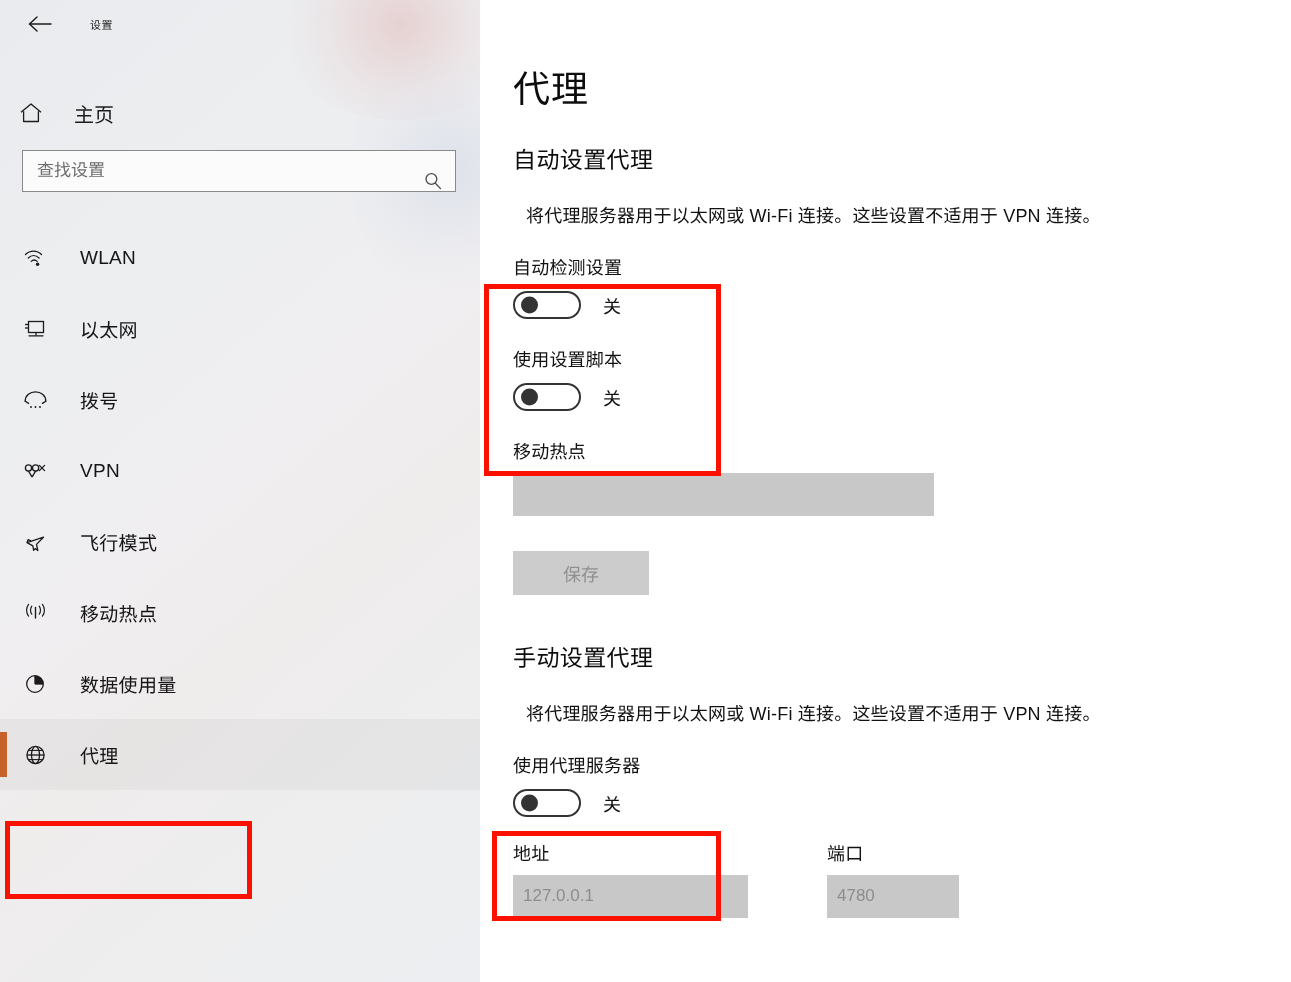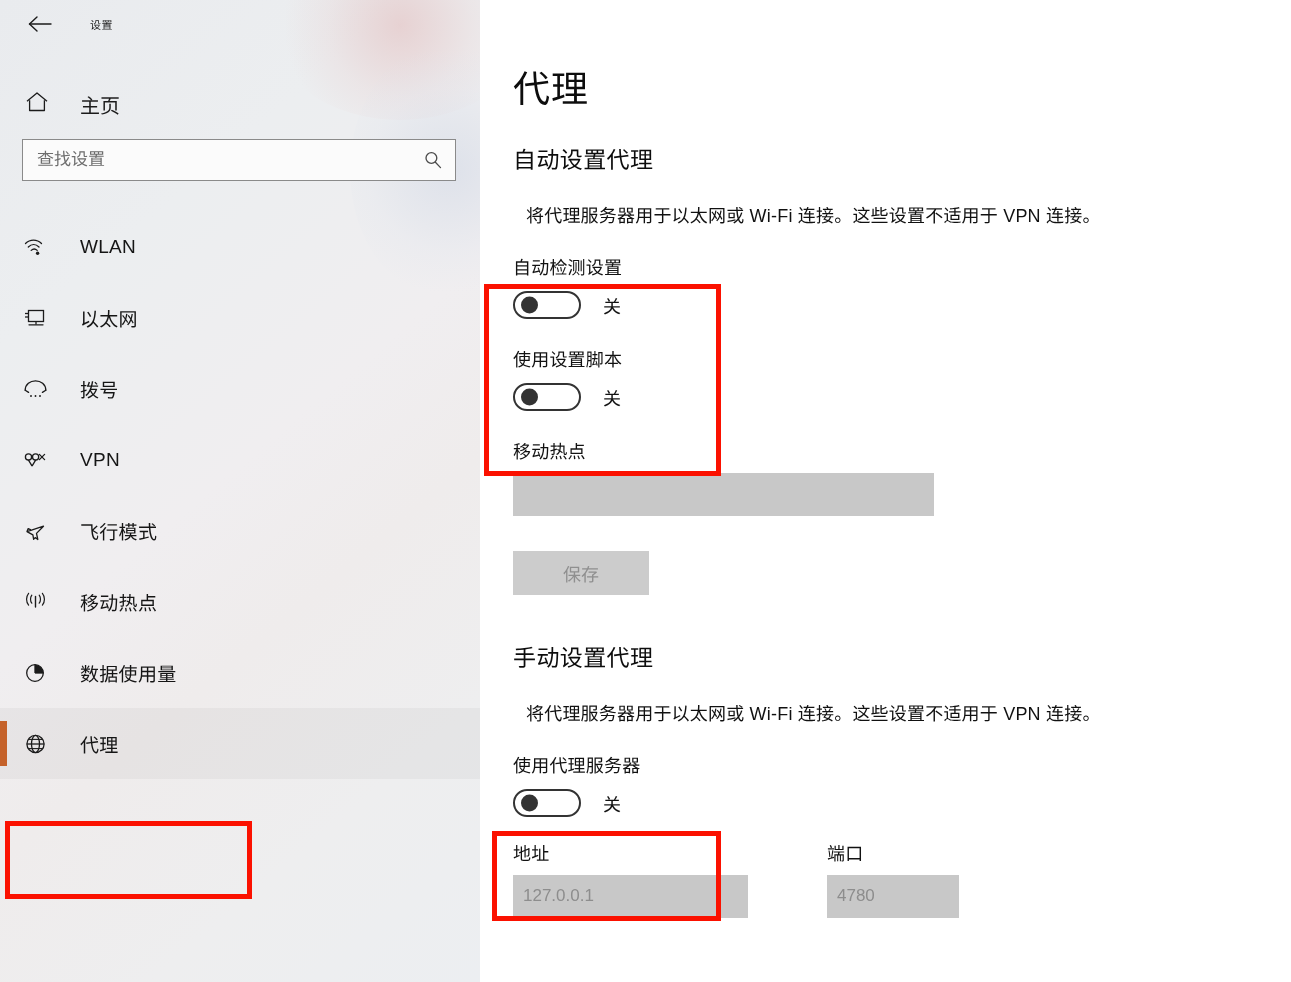--- a/index.html
+++ b/index.html
@@ -68,47 +68,47 @@
   }
   .app-title {
     font-size: 11px;
     color: #1b1b1b;
     margin-left: 28px;
     letter-spacing: 0.5px;
   }
 
   .home-row {
     display: flex;
-    align-items: flex-start;
+    align-items: center;
     height: 46px;
     margin-top: 42px;
-    padding-left: 24px;
+    padding-left: 18px;
     cursor: pointer;
   }
   .home-icon {
     width: 34px;
     display: flex;
     align-items: center;
     justify-content: flex-start;
     color: #1b1b1b;
   }
   .home-label {
     font-size: 20px;
     color: #1b1b1b;
     margin-left: 22px;
   }
 
   .search-wrap {
-    margin: 3px 0 0 22px;
+    margin: 14px 0 0 22px;
     width: 434px;
     height: 42px;
     border: 1px solid #8a8a8a;
     background: #fbfbfb;
     display: flex;
-    align-items: center;
+    align-items: flex-end;
     padding: 0 12px 0 14px;
   }
   .search-input {
     flex: 1;
     border: none;
     outline: none;
     background: transparent;
     font-family: inherit;
     font-size: 17px;
     color: #2b2b2b;

